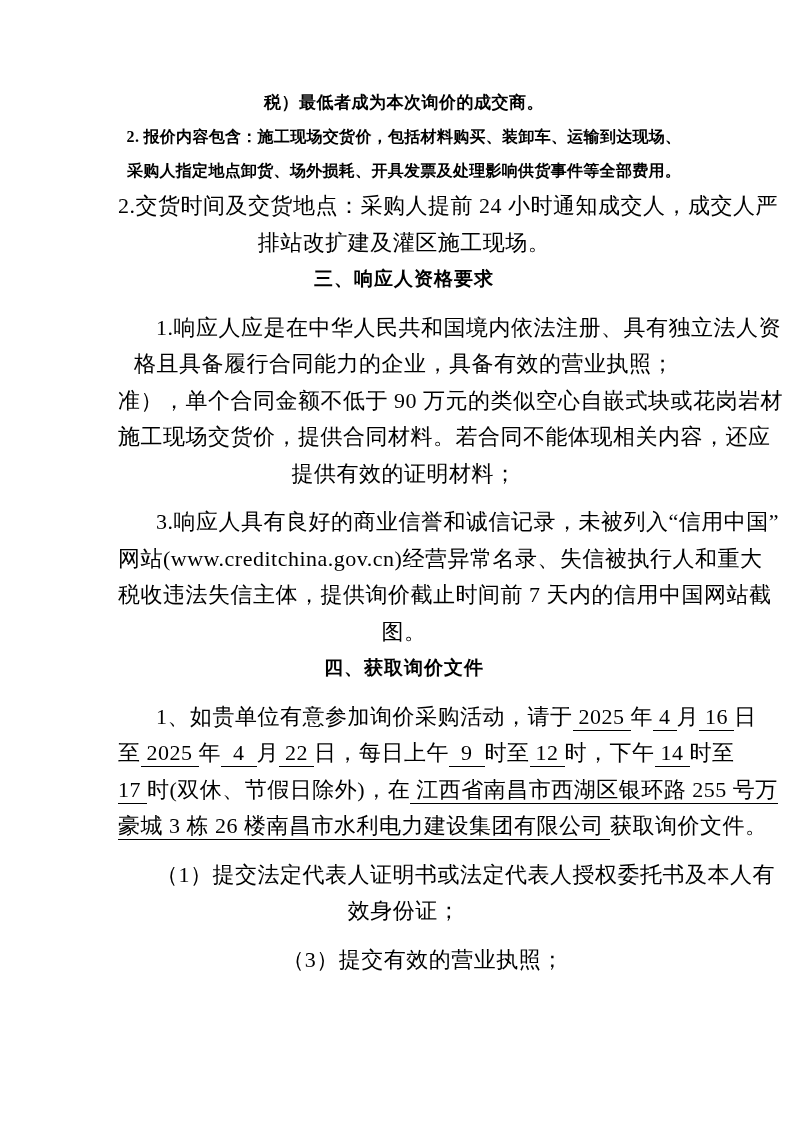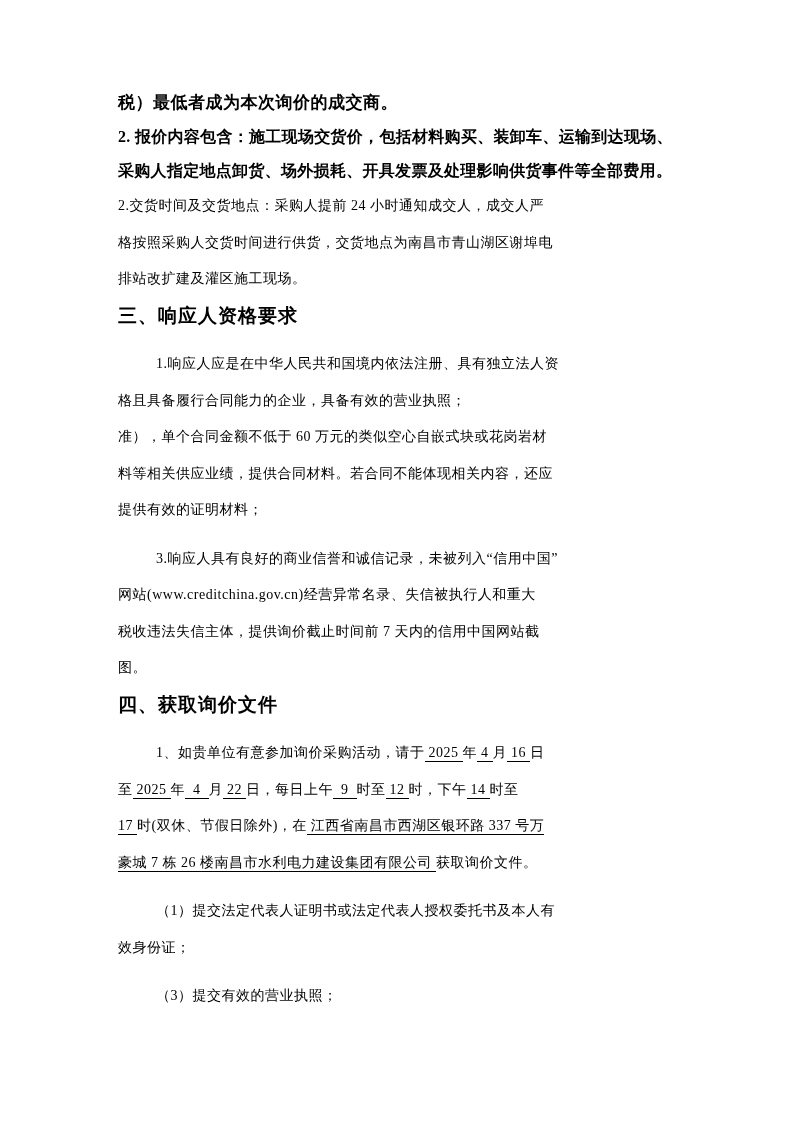--- a/index.html
+++ b/index.html
@@ -11,29 +11,29 @@
   }
   .page {
     position: relative;
     box-sizing: border-box;
     width: 800px;
     height: 1131px;
     background: #ffffff;
     padding: 86px 110px 0 118px;
     overflow: hidden;
   }
-  .para { margin: 0; }
+  .para { margin: 0; text-align: center; }
   .line {
     white-space: pre;
     overflow: visible;
   }
   .line.indent { padding-left: 38px; margin-top: 12px; }
 
   .style-body {
-    font-size: 14px;
+    font-size: 22px;
     line-height: 36.5px;
     letter-spacing: 0.5px;
     font-weight: normal;
     font-family: Liberation Serif, serif;
   }
   .style-emphasis {
     font-size: 17px;
     line-height: 34px;
     letter-spacing: 0.5px;
     font-weight: bold;
@@ -64,49 +64,48 @@
   <main>
       <div class="para style-emphasis">
         <div class="line"><span class="">税）最低者成为本次询价的成交商。</span></div>
       </div>
       <div class="para style-emphasis-small">
         <div class="line"><span class="">2. 报价内容包含：施工现场交货价，包括材料购买、装卸车、运输到达现场、</span></div>
         <div class="line"><span class="">采购人指定地点卸货、场外损耗、开具发票及处理影响供货事件等全部费用。</span></div>
       </div>
       <div class="para style-body">
         <div class="line"><span class="">2.交货时间及交货地点：采购人提前 24 小时通知成交人，成交人严</span></div>
-        <div class="line"><span class="">格按照采购人交货时间进行供货，交货地点为南昌市青山湖区谢埠电</span></div>
         <div class="line"><span class="">排站改扩建及灌区施工现场。</span></div>
       </div>
       <div class="para style-heading">
         <div class="line"><span class="">三、响应人资格要求</span></div>
       </div>
       <div class="para style-body">
         <div class="line indent"><span class="">1.响应人应是在中华人民共和国境内依法注册、具有独立法人资</span></div>
         <div class="line"><span class="">格且具备履行合同能力的企业，具备有效的营业执照；</span></div>
       </div>
       <div class="para style-body">
-        <div class="line"><span class="">准），单个合同金额不低于 60 万元的类似空心自嵌式块或花岗岩材</span></div>
-        <div class="line"><span class="">料等相关供应业绩，提供合同材料。若合同不能体现相关内容，还应</span></div>
+        <div class="line"><span class="">准），单个合同金额不低于 90 万元的类似空心自嵌式块或花岗岩材</span></div>
+        <div class="line"><span class="">施工现场交货价，提供合同材料。若合同不能体现相关内容，还应</span></div>
         <div class="line"><span class="">提供有效的证明材料；</span></div>
       </div>
       <div class="para style-body">
         <div class="line indent"><span class="">3.响应人具有良好的商业信誉和诚信记录，未被列入“信用中国”</span></div>
         <div class="line"><span class="">网站(www.creditchina.gov.cn)经营异常名录、失信被执行人和重大</span></div>
         <div class="line"><span class="">税收违法失信主体，提供询价截止时间前 7 天内的信用中国网站截</span></div>
         <div class="line"><span class="">图。</span></div>
       </div>
       <div class="para style-heading">
         <div class="line"><span class="">四、获取询价文件</span></div>
       </div>
       <div class="para style-body">
         <div class="line indent"><span class="">1、如贵单位有意参加询价采购活动，请于</span><span class="u"> 2025 </span><span class="">年</span><span class="u"> 4 </span><span class="">月</span><span class="u"> 16 </span><span class="">日</span></div>
         <div class="line"><span class="">至</span><span class="u"> 2025 </span><span class="">年</span><span class="u">  4  </span><span class="">月</span><span class="u"> 22 </span><span class="">日，每日上午</span><span class="u">  9  </span><span class="">时至</span><span class="u"> 12 </span><span class="">时，下午</span><span class="u"> 14 </span><span class="">时至</span></div>
-        <div class="line"><span class="u">17 </span><span class="">时(双休、节假日除外)，在</span><span class="u"> 江西省南昌市西湖区银环路 337 号万</span></div>
-        <div class="line"><span class="u">豪城 7 栋 26 楼南昌市水利电力建设集团有限公司 </span><span class="">获取询价文件。</span></div>
+        <div class="line"><span class="u">17 </span><span class="">时(双休、节假日除外)，在</span><span class="u"> 江西省南昌市西湖区银环路 255 号万</span></div>
+        <div class="line"><span class="u">豪城 3 栋 26 楼南昌市水利电力建设集团有限公司 </span><span class="">获取询价文件。</span></div>
       </div>
       <div class="para style-body">
         <div class="line indent"><span class="">（1）提交法定代表人证明书或法定代表人授权委托书及本人有</span></div>
         <div class="line"><span class="">效身份证；</span></div>
       </div>
       <div class="para style-body">
         <div class="line indent"><span class="">（3）提交有效的营业执照；</span></div>
       </div>
     </main>
 </div>

